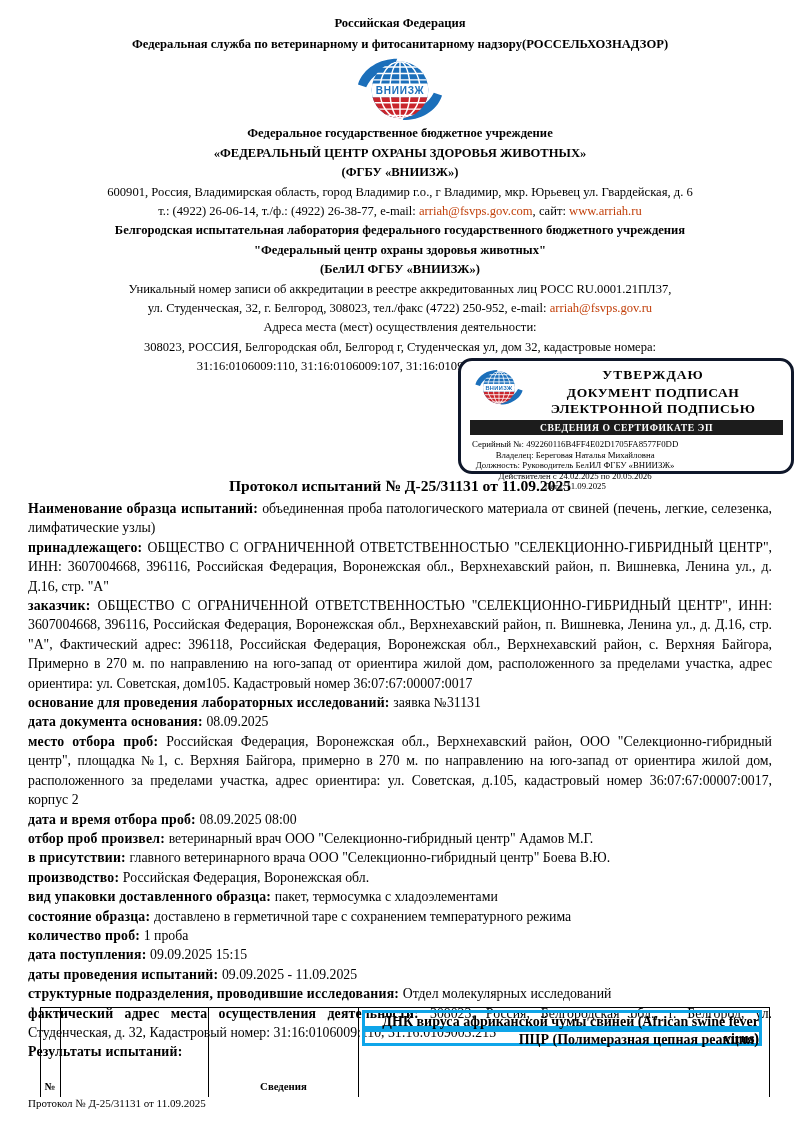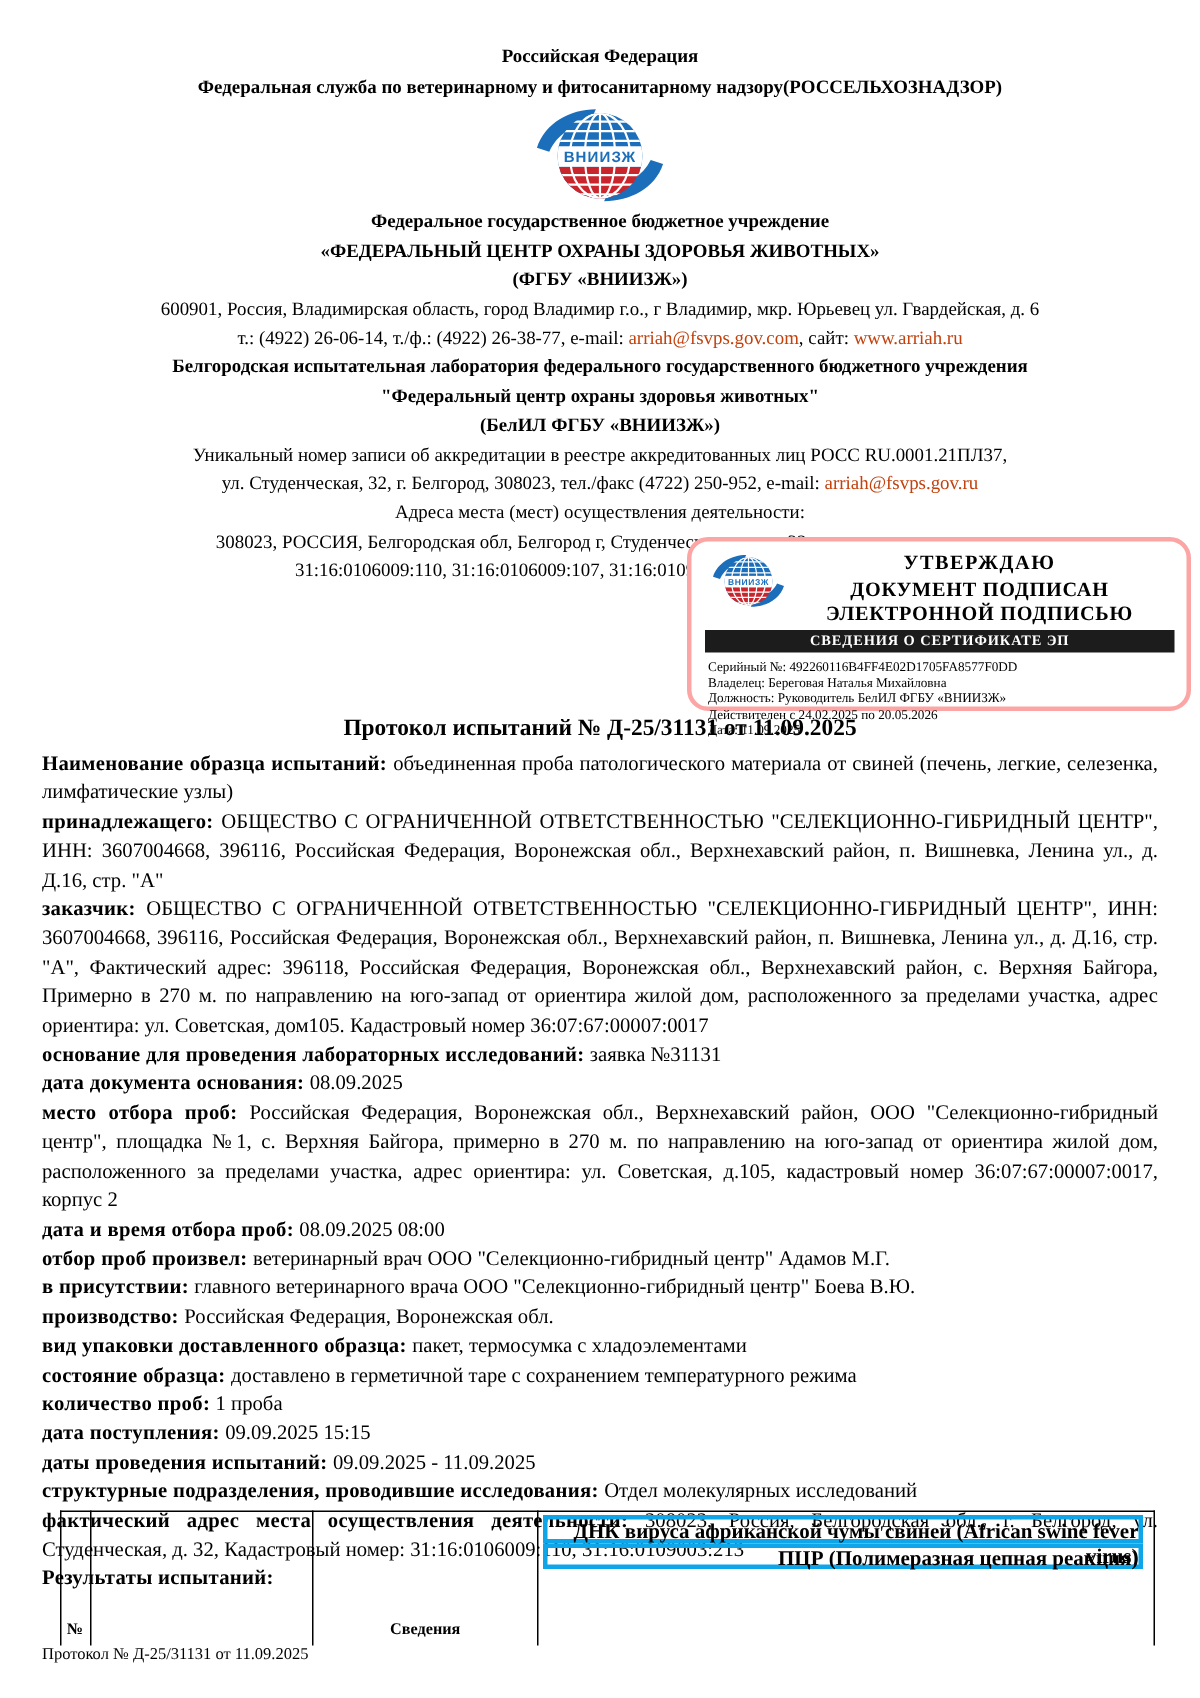--- a/index.html
+++ b/index.html
@@ -1,36 +1,36 @@
 <!DOCTYPE html>
 <html><head>
 <meta charset="utf-8">
 <style>
   html,body{margin:0;padding:0;background:#888;}
   .page{position:relative;width:800px;height:1132px;background:#fff;overflow:hidden;
         font-family:"Liberation Serif","DejaVu Serif",serif;color:#000;}
-  .hdr{padding-top:28px;text-align:center;}
+  .hdr{padding-top:14px;text-align:center;}
   .hline{font-size:12.6px;line-height:19.4px;}
   .hb{font-weight:bold;}
   .logo-wrap{line-height:0;margin:2px 0 3px 0;}
   .lnk{color:#c2410c;cursor:pointer;}
   .stamp{position:absolute;left:458px;top:358px;width:336px;height:116px;
-         border:3px solid #fca5a5;border-radius:14px;background:#fff;box-sizing:border-box;}
+         border:3px solid #0f172a;border-radius:14px;background:#fff;box-sizing:border-box;}
   .stamp .mini{position:absolute;left:12px;top:8px;line-height:0;}
   .st-approve{position:absolute;left:60px;right:6px;top:6px;text-align:center;
               font-weight:bold;font-size:13.5px;letter-spacing:1px;}
   .st-signed1{position:absolute;left:60px;right:6px;top:24px;text-align:center;
               font-weight:bold;font-size:13.5px;letter-spacing:.5px;}
   .st-signed2{position:absolute;left:60px;right:6px;top:40px;text-align:center;
               font-weight:bold;font-size:13.5px;letter-spacing:.5px;}
   .st-bar{position:absolute;left:9px;right:8px;top:59px;height:15px;background:#1c1c1c;
           color:#fff;font-weight:bold;font-size:9.6px;letter-spacing:.6px;
           text-align:center;line-height:15px;}
   .st-details{position:absolute;left:11px;top:78px;font-size:8.8px;line-height:10.6px;
-              text-align:left;}
+              text-align:center;}
   .title{position:absolute;left:0;right:0;top:477px;text-align:center;
          font-weight:bold;font-size:15.6px;}
   .fields{position:absolute;left:28px;top:499px;width:744px;}
   .fields p{margin:0;font-size:13.8px;line-height:19.4px;text-align:justify;}
   .fields b{letter-spacing:.2px;}
   .rtable{position:absolute;left:40px;top:1007px;width:730px;height:125px;font-size:0;}
   .tline{position:absolute;background:#000;}
   .hcell{position:absolute;box-sizing:border-box;border:3px solid #0ea5e9;
          font-size:14px;font-weight:bold;text-align:right;}
   .lcol{position:absolute;font-size:10.8px;font-weight:bold;text-align:center;line-height:13px;}

